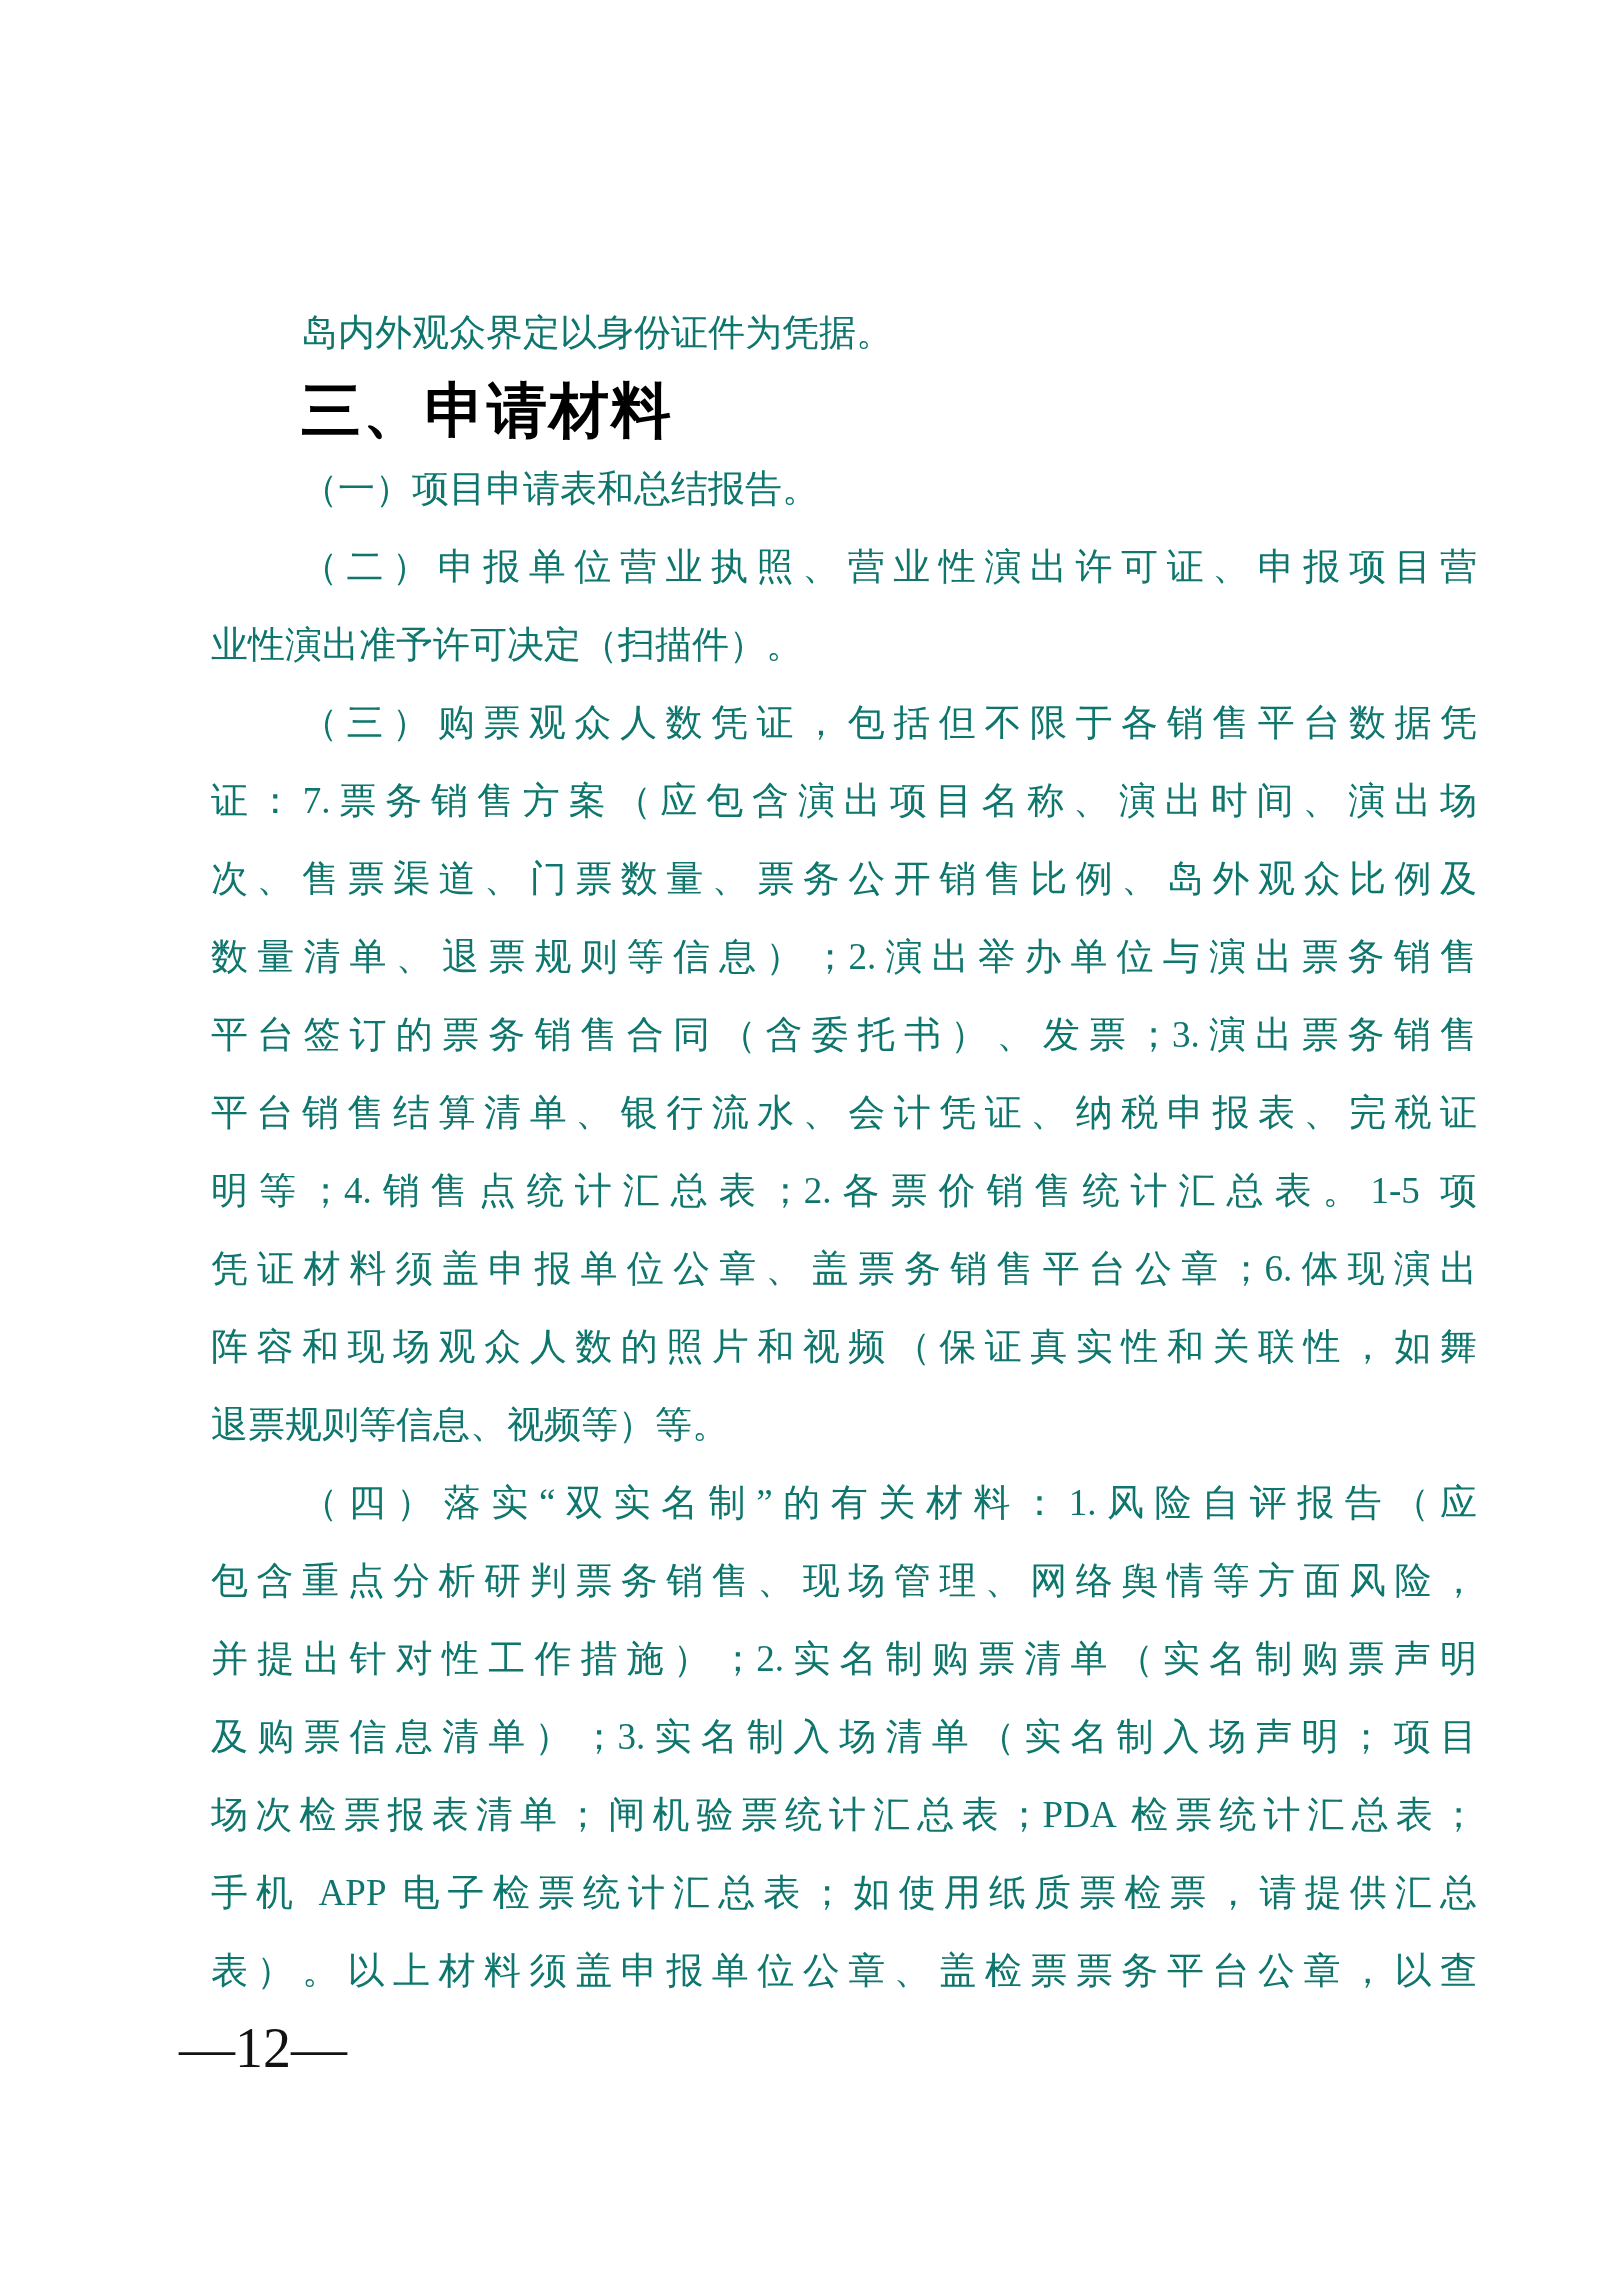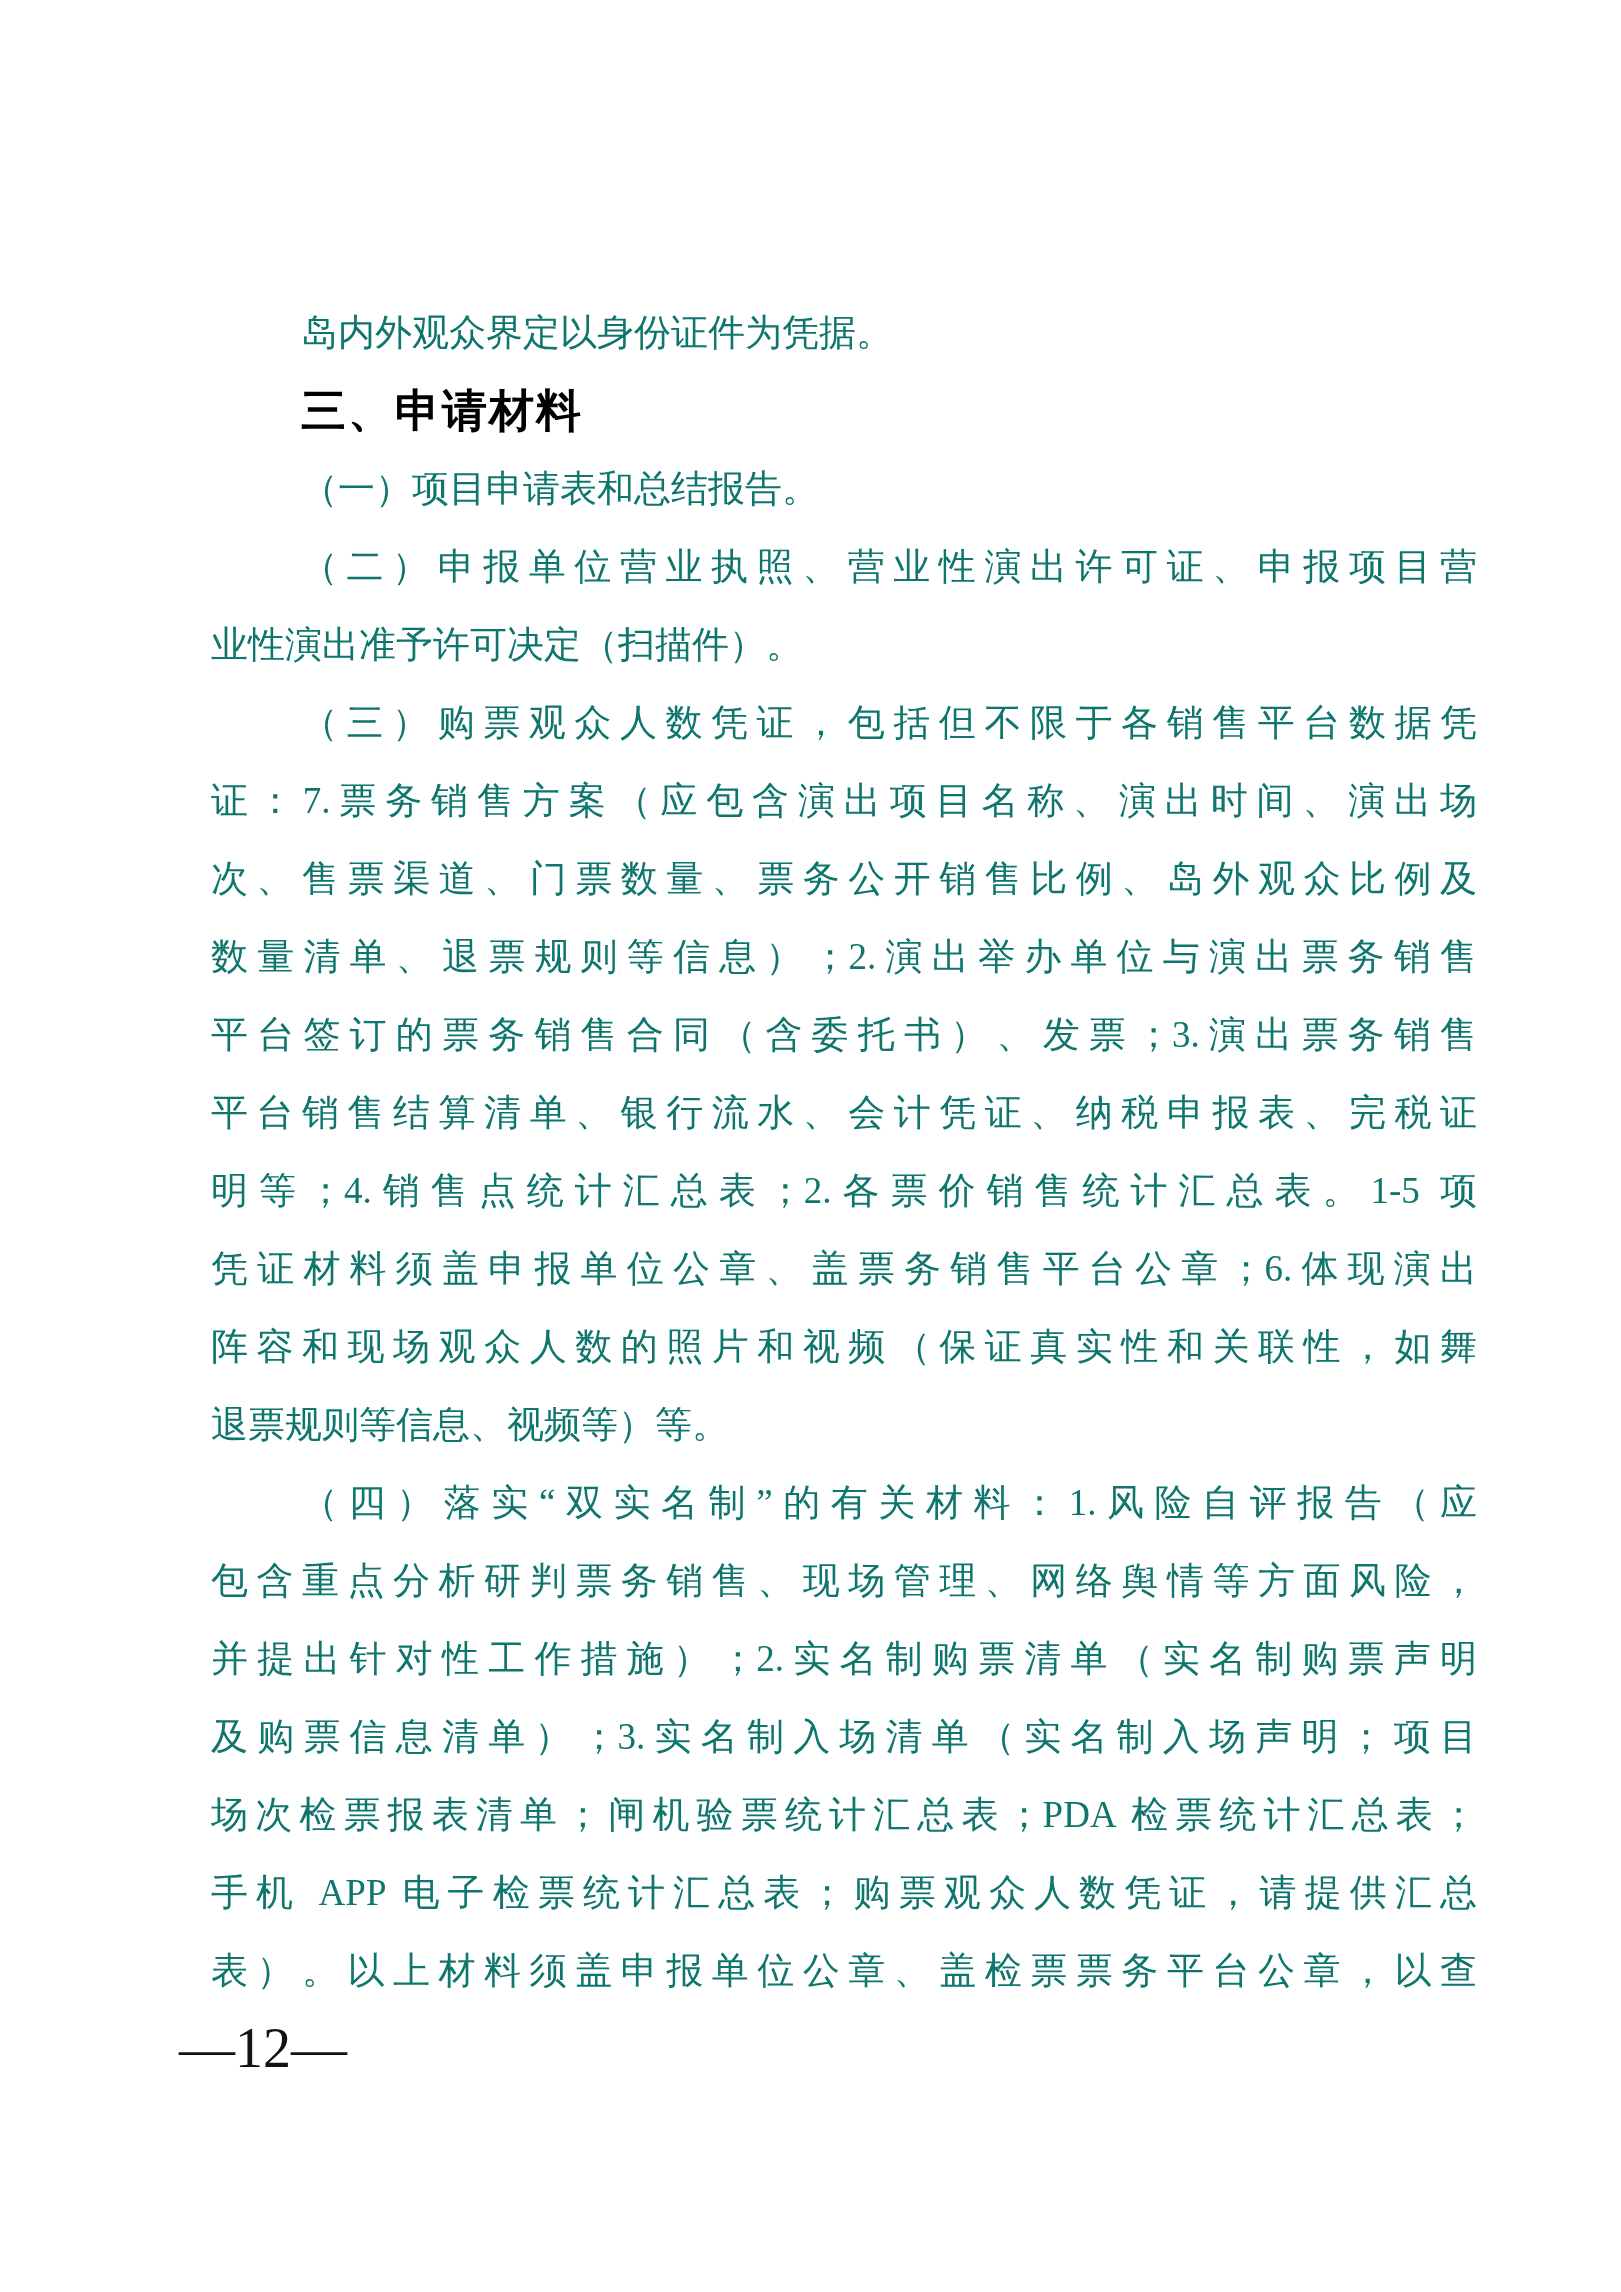--- a/index.html
+++ b/index.html
@@ -34,21 +34,21 @@
     white-space: normal;
     text-align: justify;
     text-align-last: justify;
   }
   .indent {
     text-indent: 90px;
   }
   .heading {
     font-family: "Liberation Sans", "DejaVu Sans", sans-serif;
     font-weight: 700;
-    font-size: 45px;
+    font-size: 60px;
     letter-spacing: 2px;
     color: #000000;
   }
   .page-number {
     position: absolute;
     left: 179px;
     top: 2009px;
     font-size: 56px;
     line-height: 78px;
     color: #121212;
@@ -73,18 +73,18 @@
     <div class="ln fill">平台销售结算清单、银行流水、会计凭证、纳税申报表、完税证</div>
     <div class="ln fill">明等；4.销售点统计汇总表；2.各票价销售统计汇总表。1-5 项</div>
     <div class="ln fill">凭证材料须盖申报单位公章、盖票务销售平台公章；6.体现演出</div>
     <div class="ln fill">阵容和现场观众人数的照片和视频（保证真实性和关联性，如舞</div>
     <div class="ln">退票规则等信息、视频等）等。</div>
     <div class="ln indent fill">（四）落实“双实名制”的有关材料：1.风险自评报告（应</div>
     <div class="ln fill">包含重点分析研判票务销售、现场管理、网络舆情等方面风险，</div>
     <div class="ln fill">并提出针对性工作措施）；2.实名制购票清单（实名制购票声明</div>
     <div class="ln fill">及购票信息清单）；3.实名制入场清单（实名制入场声明；项目</div>
     <div class="ln fill">场次检票报表清单；闸机验票统计汇总表；PDA 检票统计汇总表；</div>
-    <div class="ln fill">手机 APP 电子检票统计汇总表；购票观众人数凭证，请提供汇总</div>
+    <div class="ln fill">手机 APP 电子检票统计汇总表；如使用纸质票检票，请提供汇总</div>
     <div class="ln fill">表）。以上材料须盖申报单位公章、盖检票票务平台公章，以查</div>
   </div>
   <div class="page-number">—12—</div>
 </div>
 
 
 </body></html>

